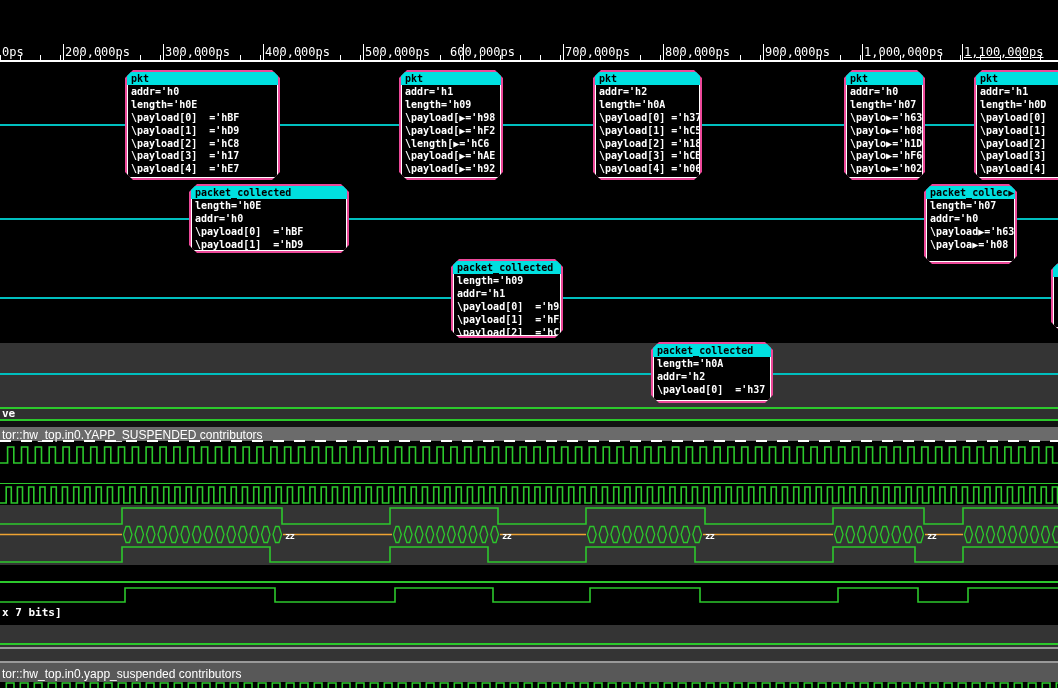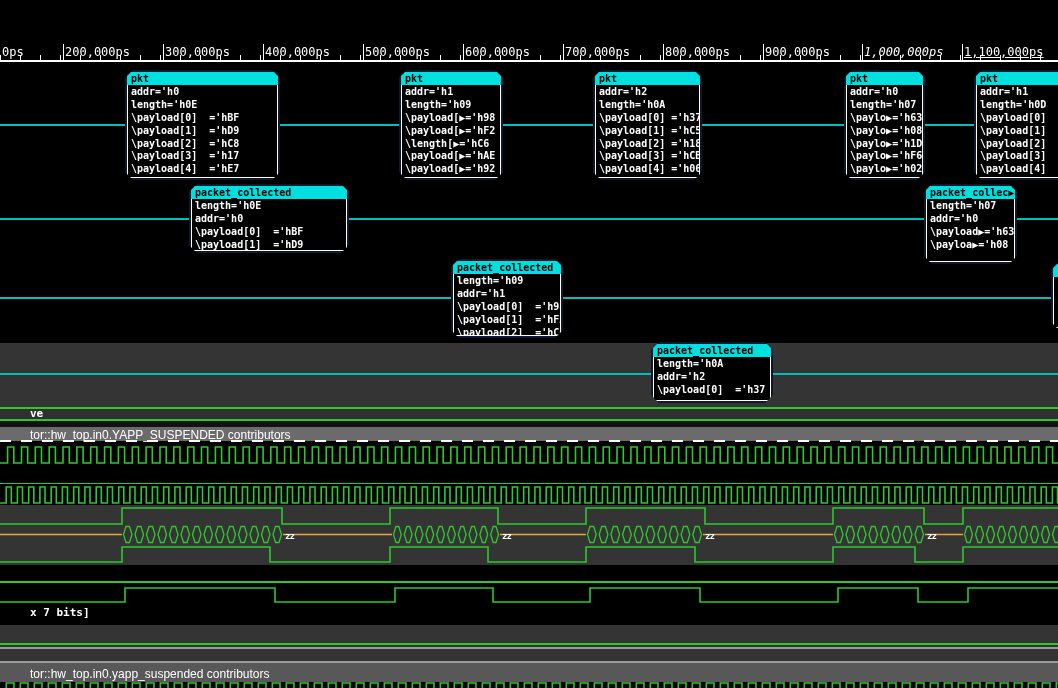--- a/index.html
+++ b/index.html
@@ -7,33 +7,33 @@
           font-family:"DejaVu Sans Mono",monospace;}
   #wave-svg{position:absolute;left:0;top:0;z-index:3;}
   
   #ruler{position:absolute;left:0;top:0;width:1058px;height:63px;z-index:4;}
   #ruler .baseline{position:absolute;left:0;top:60px;width:1058px;height:2px;background:#fff;}
   #ruler .minor-ticks{position:absolute;left:0;top:55px;width:1058px;height:5px;
      background:repeating-linear-gradient(90deg,#fff 0 1px,transparent 1px 20px);}
   #ruler .major-tick{position:absolute;top:44px;width:1px;height:16px;background:#fff;}
   #ruler .tick-label{position:absolute;top:45px;color:#fff;font-size:12px;white-space:pre;}
   
-  .tbox{position:absolute;z-index:5;background:#0f172a;
+  .tbox{position:absolute;z-index:5;background:#ec4899;
         clip-path:polygon(8px 0,calc(100% - 8px) 0,100% 8px,100% calc(100% - 8px),
                   calc(100% - 8px) 100%,8px 100%,0 calc(100% - 8px),0 8px);}
   .tbox-hdr{position:absolute;left:2px;top:2px;right:2px;height:13px;background:#00e0e0;
         color:#000;font-weight:bold;font-size:10px;line-height:13px;padding-left:4px;
         white-space:pre;overflow:hidden;}
   .tbox-body{position:absolute;left:2px;top:15px;right:2px;bottom:2px;background:#000;
         border-left:1px solid #fff;border-right:1px solid #fff;border-bottom:1px solid #fff;
         overflow:hidden;}
   .tbox-row{height:12.9px;line-height:13px;color:#fff;font-weight:bold;font-size:10px;
         padding-left:3px;white-space:pre;overflow:hidden;}
   
-  .rowlabel{position:absolute;z-index:6;color:#fff;white-space:pre;margin-left:28px;}
+  .rowlabel{position:absolute;z-index:6;color:#fff;white-space:pre;}
   #label-ve{left:2px;top:408px;font-size:11px;font-weight:bold;line-height:11px;}
   #label-yapp-upper{left:2px;top:428px;font-size:12px;font-family:"Liberation Sans",sans-serif;}
   #label-bits{left:2px;top:606px;font-size:11px;font-weight:bold;}
   #label-yapp-lower{left:2px;top:667px;font-size:12px;font-family:"Liberation Sans",sans-serif;}
 </style>
 </head>
 <body>
 
 <div id="screen">
   <div id="layers">
@@ -142,29 +142,29 @@
       <div class="tick-label" style="left: 2px;">0ps</div>
       <div class="major-tick" style="left: 63px;"></div>
       <div class="tick-label" style="left: 65px;">200,000ps</div>
       <div class="major-tick" style="left: 163px;"></div>
       <div class="tick-label" style="left: 165px;">300,000ps</div>
       <div class="major-tick" style="left: 263px;"></div>
       <div class="tick-label" style="left: 265px;">400,000ps</div>
       <div class="major-tick" style="left: 363px;"></div>
       <div class="tick-label" style="left: 365px;">500,000ps</div>
       <div class="major-tick" style="left: 463px;"></div>
-      <div class="tick-label" style="left: 465px;">600,000ps</div>
+      <div class="tick-label" style="left: 450px;">600,000ps</div>
       <div class="major-tick" style="left: 563px;"></div>
       <div class="tick-label" style="left: 565px;">700,000ps</div>
       <div class="major-tick" style="left: 663px;"></div>
       <div class="tick-label" style="left: 665px;">800,000ps</div>
       <div class="major-tick" style="left: 763px;"></div>
       <div class="tick-label" style="left: 765px;">900,000ps</div>
       <div class="major-tick" style="left: 862px;"></div>
-      <div class="tick-label" style="left: 864px; font-style: italic;">1,000,000ps</div>
+      <div class="tick-label" style="left: 864px;">1,000,000ps</div>
       <div class="major-tick" style="left: 962px;"></div>
       <div class="tick-label" style="left: 964px; text-decoration: underline;">1,100,000ps</div>
     </div>
   <div id="boxes">
       <div class="tbox" style="left: 125px; top: 70px; width: 155px; height: 110px;">
         <div class="tbox-hdr" style="">pkt</div>
         <div class="tbox-body" style="">
           <div class="tbox-row" style="">addr='h0</div>
           <div class="tbox-row" style="">length='h0E</div>
           <div class="tbox-row" style="">\payload[0]  ='hBF</div>

